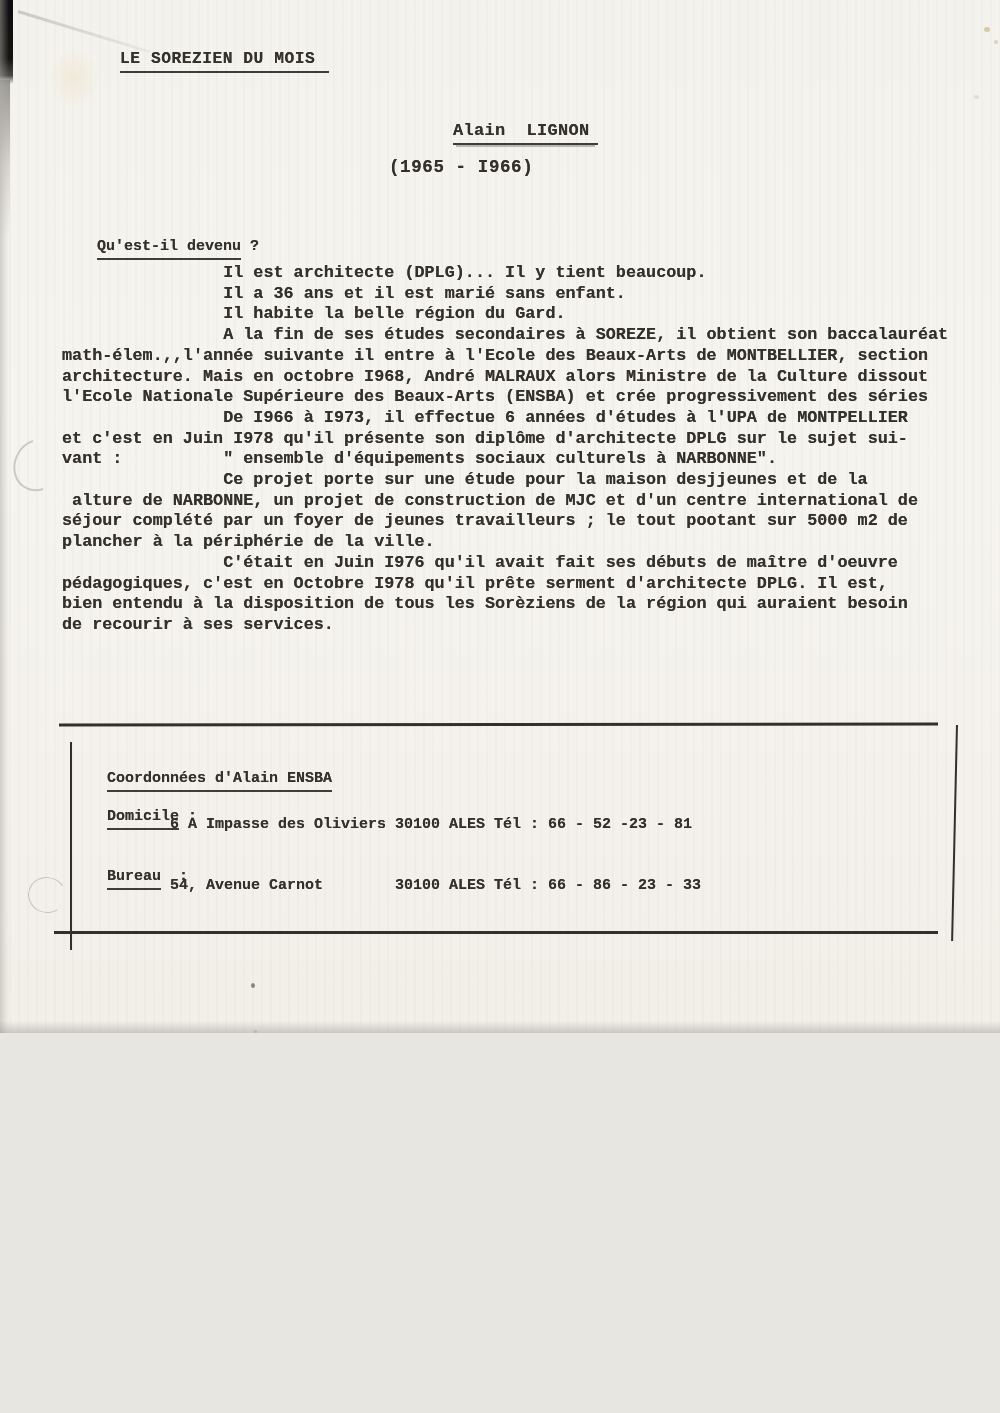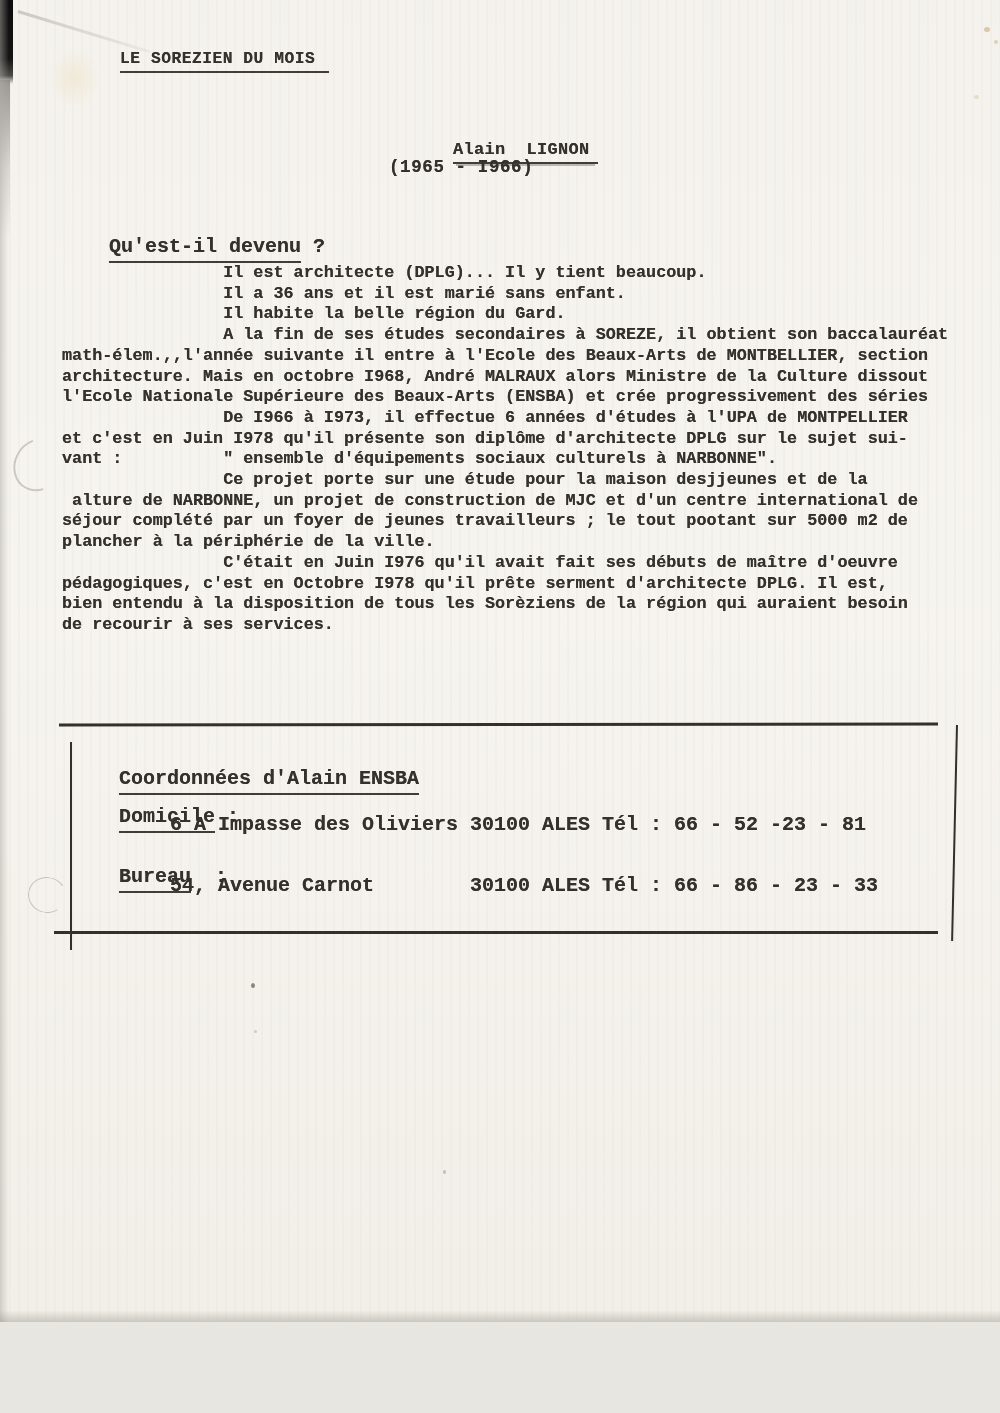--- a/index.html
+++ b/index.html
@@ -1,46 +1,46 @@
 <!DOCTYPE html>
 <html><head>
 <meta charset="utf-8">
 <style>
   html,body{margin:0;padding:0;background:#e8e6e1;}
   .page{
     position:relative;
-    width:1000px;height:1322px;
+    width:1000px;height:1033px;
     margin:0 auto;
     overflow:hidden;
     background:
       repeating-linear-gradient(90deg, rgba(226,223,216,.22) 0 2px, rgba(0,0,0,0) 2px 9px),
       linear-gradient(180deg,#f4f2ed 0%,#f6f4ef 45%,#f2efe9 100%);
     font-family:"Liberation Mono","DejaVu Sans Mono",monospace;
     font-weight:700;
     color:#34312d;
   }
   .line{
     position:absolute;
     white-space:pre;
-    font-size:20px;
+    font-size:15px;
     line-height:20.7px;
     text-shadow:0 0 0.6px rgba(52,49,45,.75);
   }
   .u{
     padding-bottom:3px;
     border-bottom:2.2px solid rgba(48,45,41,.92);
   }
   .u2{
     padding-bottom:3px;
     border-bottom:2.2px solid rgba(48,45,41,.92);
     box-shadow:0 5px 0 -3px rgba(48,45,41,.30);
   }
   .masthead{top:28px;left:79px;font-size:16.3px;letter-spacing:.5px;}
   .masthead .u{padding-right:14px;}
-  .title{top:119px;left:411px;font-size:17px;letter-spacing:.3px;}
+  .title{top:100px;left:411px;font-size:17px;letter-spacing:.3px;}
   .title .u2{padding-right:8px;}
   .years{top:157px;left:389px;font-size:17.5px;letter-spacing:.6px;}
   .question{top:216px;left:61px;}
   .bodytext{
     position:absolute;top:263px;left:62px;
   }
   .bodytext .bline{
     white-space:pre;
     font-size:16.8px;
     line-height:20.7px;

